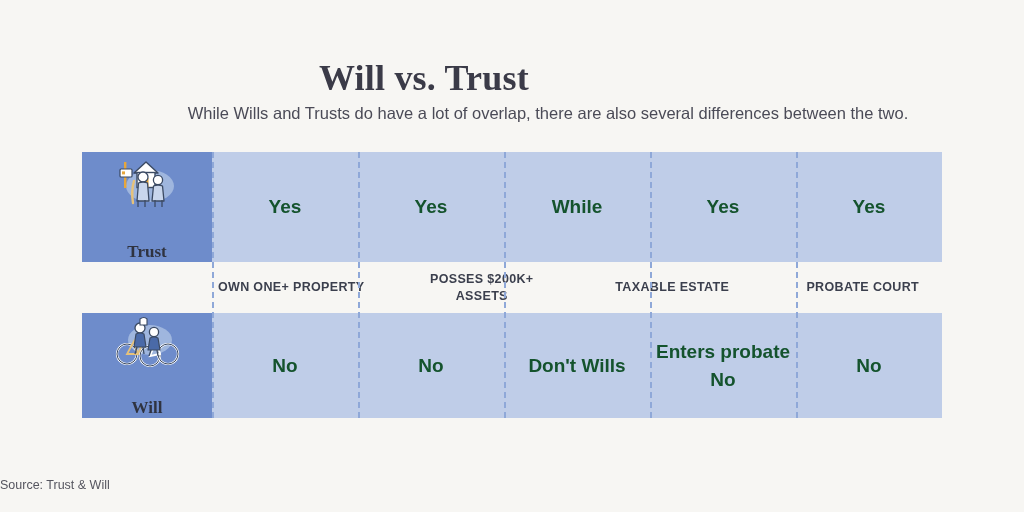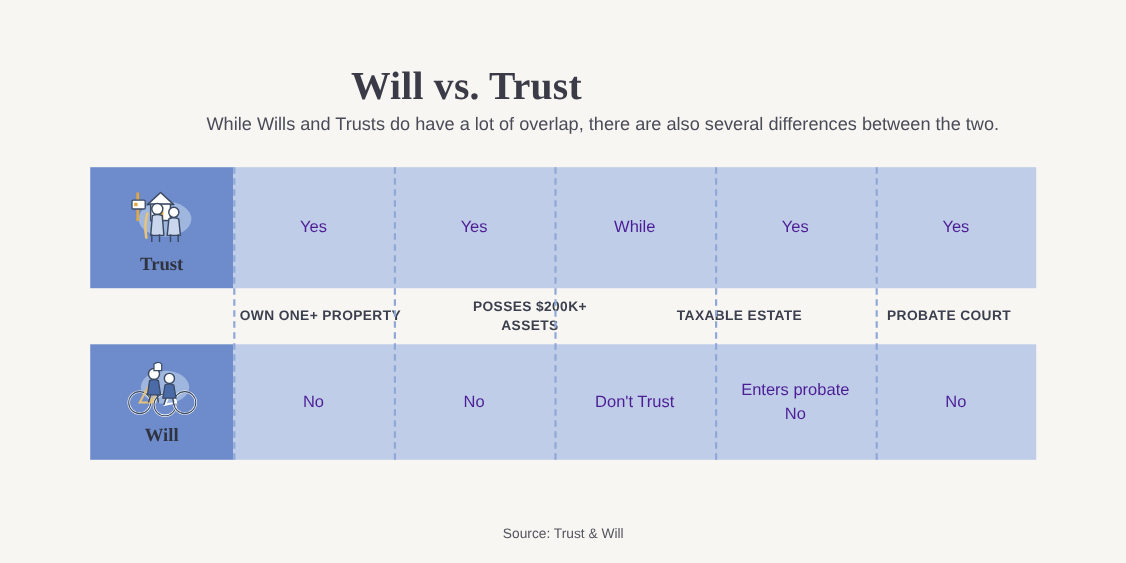--- a/index.html
+++ b/index.html
@@ -57,21 +57,21 @@
   .band-trust { top: 0px;   height: 110px; }
   .band-will  { top: 161px; height: 105px; }
 
   .row-label {
     width: 130px;
     flex: 0 0 130px;
     background: #6e8ccb;
     display: flex;
     flex-direction: column;
     align-items: center;
-    justify-content: center;
+    justify-content: space-between;
     box-sizing: border-box;
   }
   .row-label-text {
     font-family: "Liberation Serif", serif;
     font-weight: bold;
     font-size: 17px;
     color: #2f3340;
   }
   .band-trust .row-label-text { margin-top: 7px; }
   .band-will  .row-label-text { margin-top: 7px; }
@@ -82,23 +82,24 @@
     flex: 1 1 auto;
     background: #bfcde8;
     display: flex;
   }
   .cell {
     flex: 1 1 0;
     display: flex;
     align-items: center;
     justify-content: center;
     text-align: center;
-    font-size: 15px;
-    color: #4c1d95;
+    font-size: 19px;
+    color: #14532d;
     line-height: 1.45;
+    font-weight: bold;
   }
 
   
   .header-strip {
     position: absolute;
     left: 0;
     top: 110px;
     width: 860px;
     height: 51px;
     display: flex;
@@ -133,21 +134,21 @@
     width: 0;
     height: 266px;
     border-left: 2px dashed #8fa8d8;
   }
 
   #source-note {
     position: absolute;
     left: 0;
     top: 478px;
     width: 1024px;
-    text-align: center;
+    text-align: left;
     font-size: 12.5px;
     color: #55555f;
   }
 </style>
 </head>
 <body>
 
 <h1 id="page-title">Will vs. Trust</h1>
 <p id="page-subtitle">While Wills and Trusts do have a lot of overlap, there are also several differences between the two.</p>
 
@@ -227,21 +228,21 @@
           <path d="M40 25 q4 -2 8 0 l2 12 h-12 Z" fill="#4a6aa8" stroke="#3b4a63" stroke-width="1.2" stroke-linejoin="round"></path>
           <line x1="41" y1="37" x2="39" y2="43" stroke="#3b4a63" stroke-width="1.3"></line>
           <line x1="47" y1="37" x2="48" y2="43" stroke="#3b4a63" stroke-width="1.3"></line>
         </svg>
       </span>
       <span class="row-label-text">Will</span>
     </div>
     <div class="cells">
       <div class="cell">No</div>
       <div class="cell">No</div>
-      <div class="cell">Don't Trust</div>
+      <div class="cell">Don't Wills</div>
       <div class="cell">Enters probate<br>No</div>
       <div class="cell">No</div>
     </div>
   </div>
 
   <div class="divider" style="left:130px"></div>
   <div class="divider" style="left:276px"></div>
   <div class="divider" style="left:422px"></div>
   <div class="divider" style="left:568px"></div>
   <div class="divider" style="left:714px"></div>

